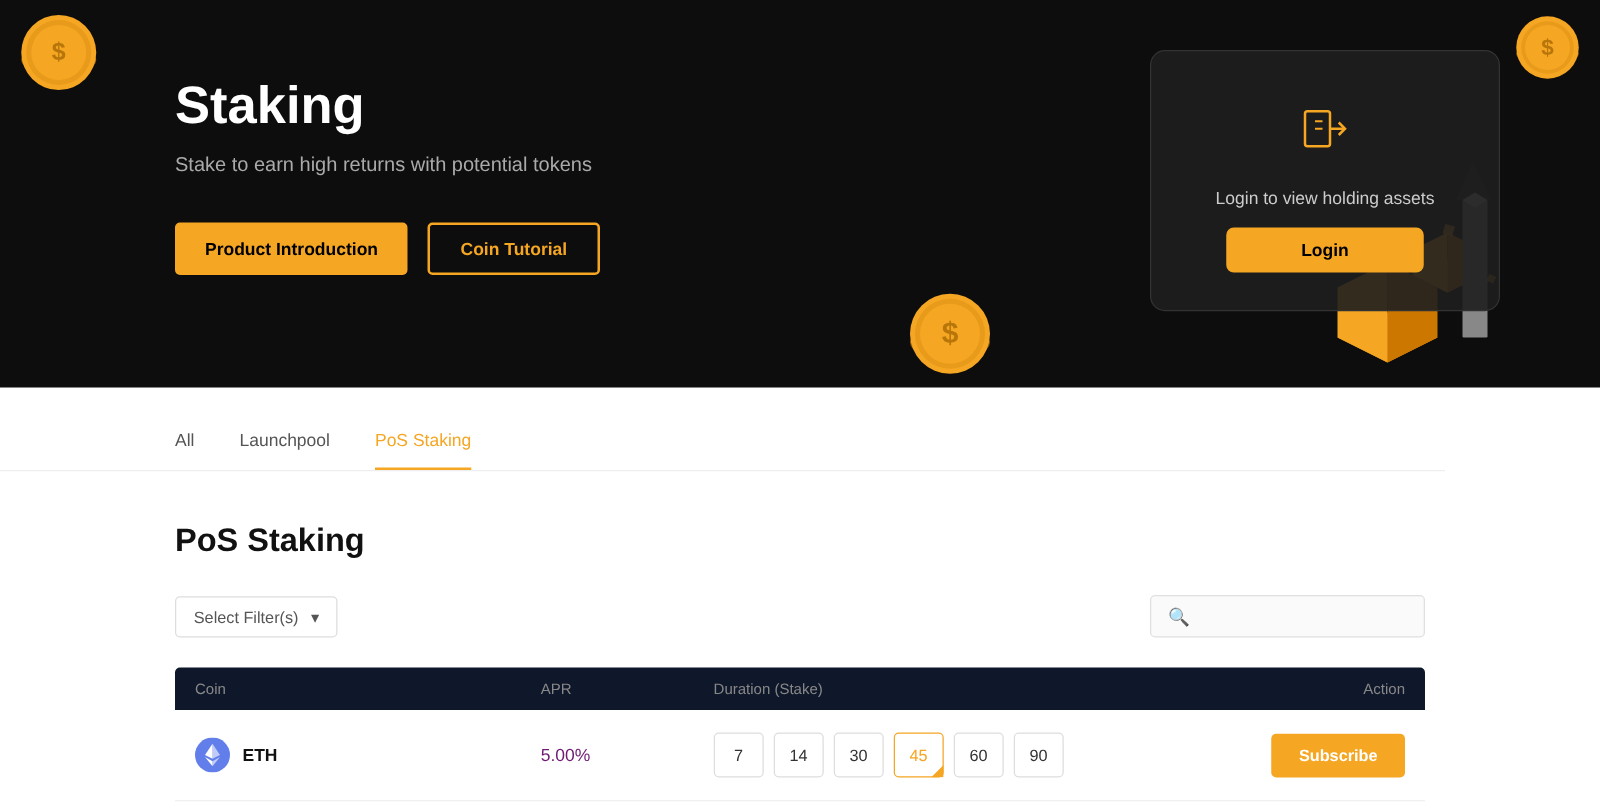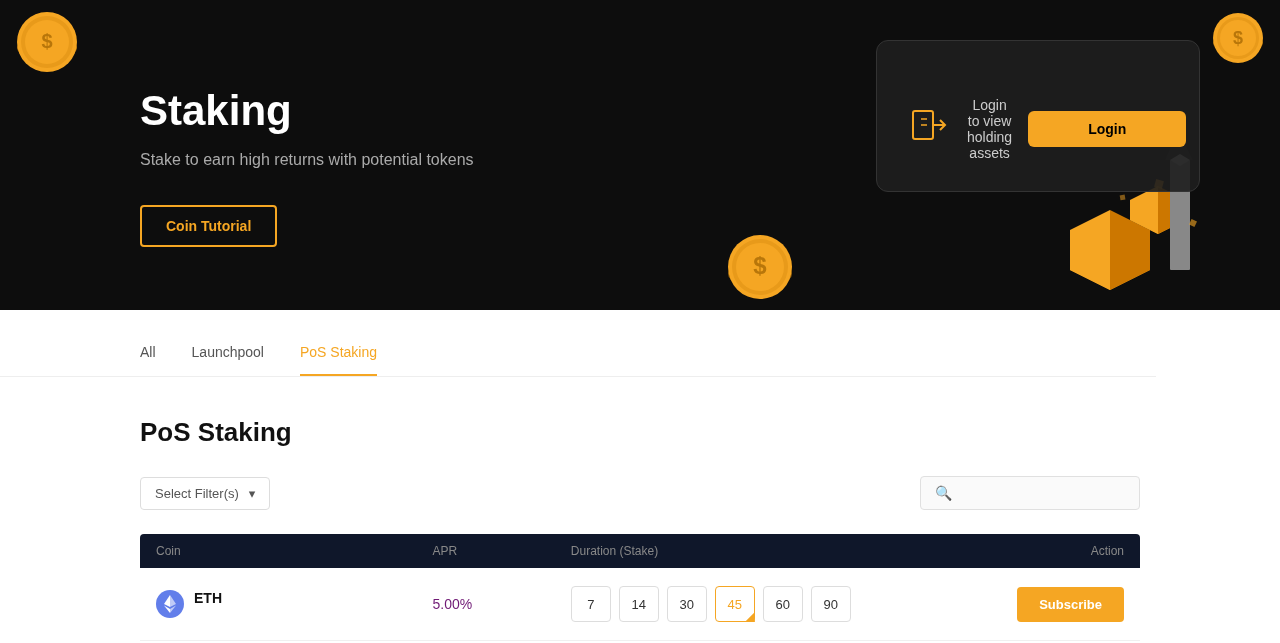--- a/index.html
+++ b/index.html
@@ -10,21 +10,20 @@
       background: #0d0d0d;
       width: 1280px;
       height: 310px;
       position: relative;
       overflow: hidden;
     }
     .hero-content {
       padding: 60px 0 0 140px;
       position: relative;
       z-index: 2;
-      margin-top: 27px;
     }
     .hero-title {
       color: #fff;
       font-size: 42px;
       font-weight: 700;
       margin-bottom: 16px;
     }
     .hero-subtitle {
       color: #aaa;
       font-size: 16px;
@@ -79,26 +78,26 @@
       width: 80px;
       height: 80px;
       z-index: 2;
     }
 
     
     .login-card {
       position: absolute;
       top: 40px;
       right: 80px;
-      width: 324px;
+      width: 280px;
       background: rgba(30, 30, 30, 0.9);
       border-radius: 12px;
-      padding: 56px 30px 30px;
-      display: flex;
-      flex-direction: row;
+      padding: 40px 30px 30px;
+      display: flex;
+      flex-direction: column;
       align-items: center;
       gap: 16px;
       z-index: 4;
       border: 1px solid #333;
     }
     .login-icon {
       font-size: 36px;
       color: #f5a623;
     }
     .login-card-text {
@@ -220,20 +219,21 @@
     .table-row {
       display: grid;
       grid-template-columns: 2fr 1fr 3fr 1fr;
       padding: 18px 16px;
       align-items: center;
       border-bottom: 1px solid #f0f0f0;
       background: #fff;
     }
     .coin-cell {
       display: flex;
+      align-items: center;
       gap: 10px;
       font-size: 14px;
       font-weight: 600;
       color: #111;
     }
     .apr-cell {
       font-size: 14px;
       color: #701a75;
     }
     .duration-buttons {
@@ -307,20 +307,21 @@
       <circle cx="30" cy="28" r="21" fill="#e89a1a"></circle>
       <circle cx="30" cy="28" r="18" fill="#f5a623"></circle>
       <text x="30" y="34" text-anchor="middle" font-size="18" font-weight="bold" fill="#b8760a">$</text>
     </svg>
   </div>
 
   <div class="hero-content">
     <h1 class="hero-title">Staking</h1>
     <p class="hero-subtitle">Stake to earn high returns with potential tokens</p>
     <div class="hero-buttons">
+      <button class="btn-primary">Product Introduction</button>
       <button class="btn-outline">Coin Tutorial</button>
     </div>
   </div>
 
   <div class="coin-bottom-center">
     <svg viewBox="0 0 80 80" xmlns="http://www.w3.org/2000/svg">
       <ellipse cx="40" cy="44" rx="32" ry="13" fill="#b8760a" opacity="0.7"></ellipse>
       <circle cx="40" cy="37" r="32" fill="#f5a623"></circle>
       <circle cx="40" cy="37" r="28" fill="#e89a1a"></circle>
       <circle cx="40" cy="37" r="24" fill="#f5a623"></circle>

